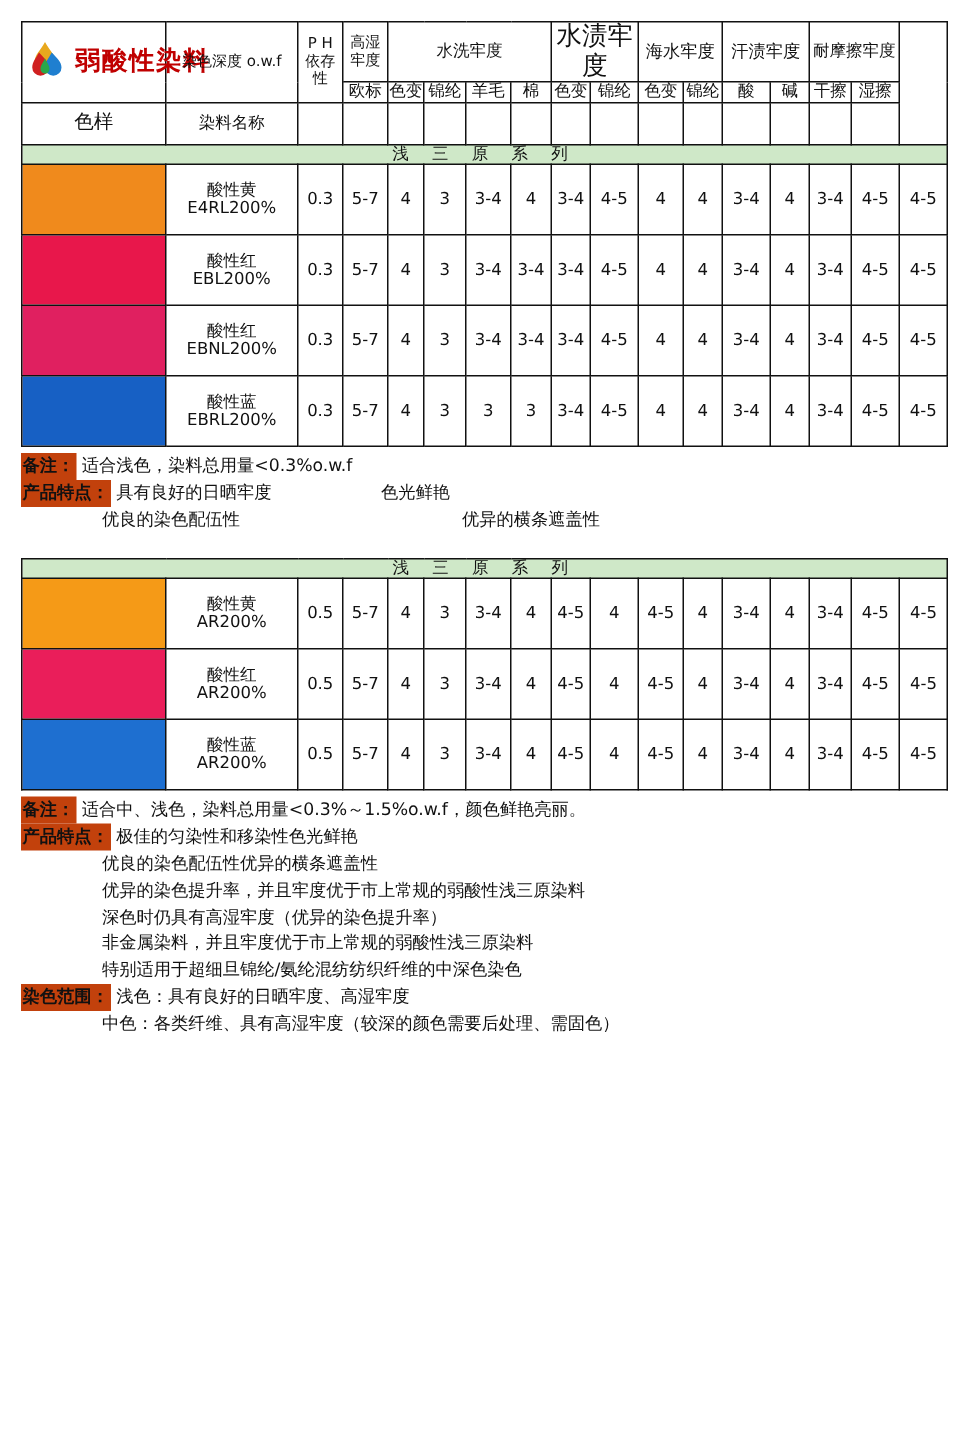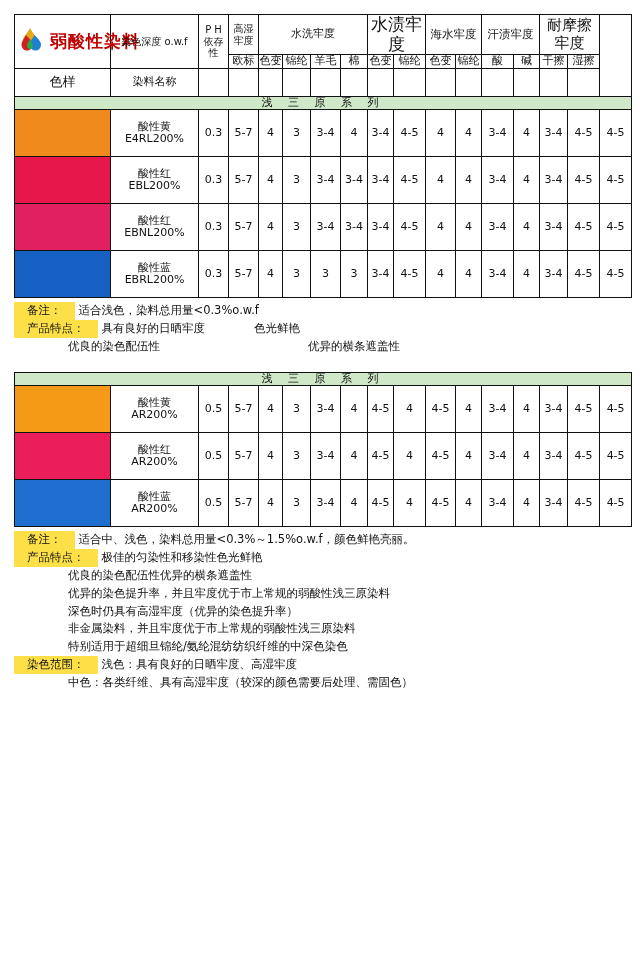--- a/index.html
+++ b/index.html
@@ -101,24 +101,24 @@
   }
 
   
   .notes {
     margin-top: 4px;
     font-size: 11.5px;
     line-height: 1.55;
   }
   .note-line { display: flex; }
   .note-label {
-    font-weight: normal;
+    font-weight: bold;
     white-space: nowrap;
-    background: #fde047;
-    padding: 0 13px;
+    background: #c2410c;
+    padding: 0 1px;
   }
   .note-body { padding-left: 4px; }
   .two-col {
     display: flex;
   }
   .two-col .c1 { width: 240px; }
   .two-col .c2 { flex: 1; }
   .indent { padding-left: 54px; }
 
   .gap { height: 16px; }
@@ -170,21 +170,21 @@
         <td rowspan="2" class="vtext2" style="font-size:10px;">
           <span>P H 依存性</span>
         </td>
         <td class="vtext2" style="font-size:10px;">
           <span>高湿牢度</span>
         </td>
         <td colspan="4" class="hdr-group">水洗牢度</td>
         <td colspan="2" class="hdr-group" style="font-size:17px;line-height:1.15;"><span>水渍牢度</span></td>
         <td colspan="2" class="hdr-group" style="font-size:11.5px;line-height:1.15;"><span>海水牢度</span></td>
         <td colspan="2" class="hdr-group" style="font-size:11.5px;line-height:1.15;"><span>汗渍牢度</span></td>
-        <td colspan="2" class="hdr-group" style="font-size:15px;line-height:1.15;"><span>耐摩擦牢度</span></td>
+        <td colspan="2" class="hdr-group" style="font-size:11px;line-height:1.15;"><span>耐摩擦牢度</span></td>
       </tr>
 
       <tr>
         <td class="hdr-sub">欧标</td>
         <td class="hdr-sub"><span>色变</span></td>
         <td class="hdr-sub"><span>锦纶</span></td>
         <td class="hdr-sub"><span>羊毛</span></td>
         <td class="hdr-sub"><span>棉</span></td>
         <td class="hdr-sub"><span>色变</span></td>
         <td class="hdr-sub"><span>锦纶</span></td>

